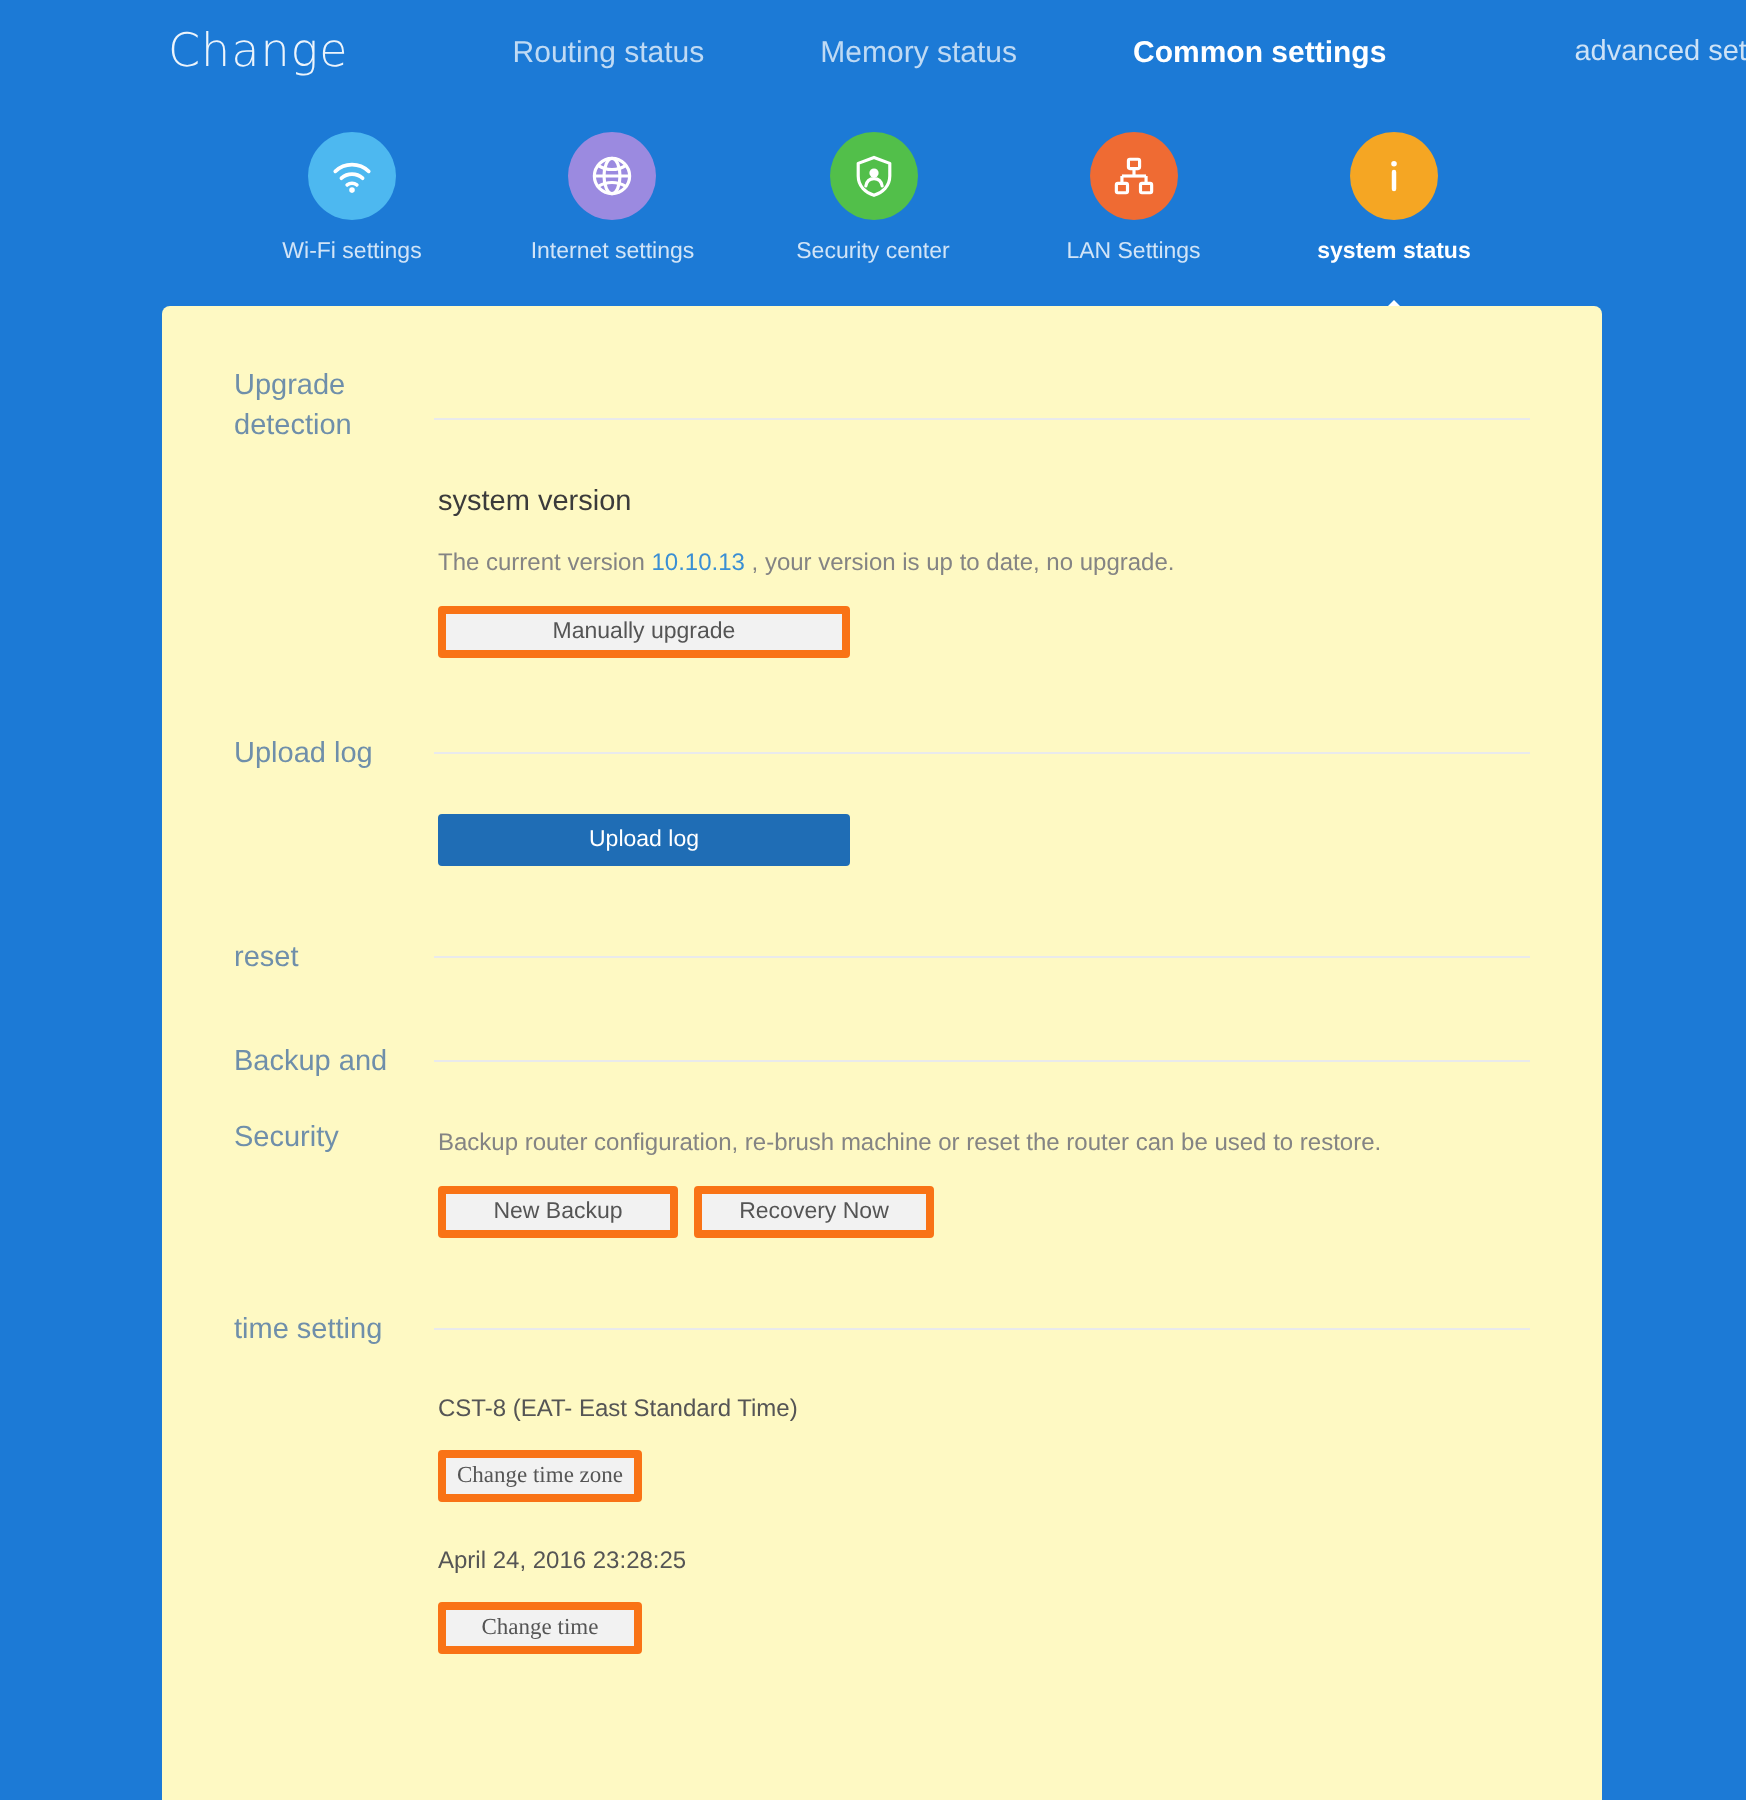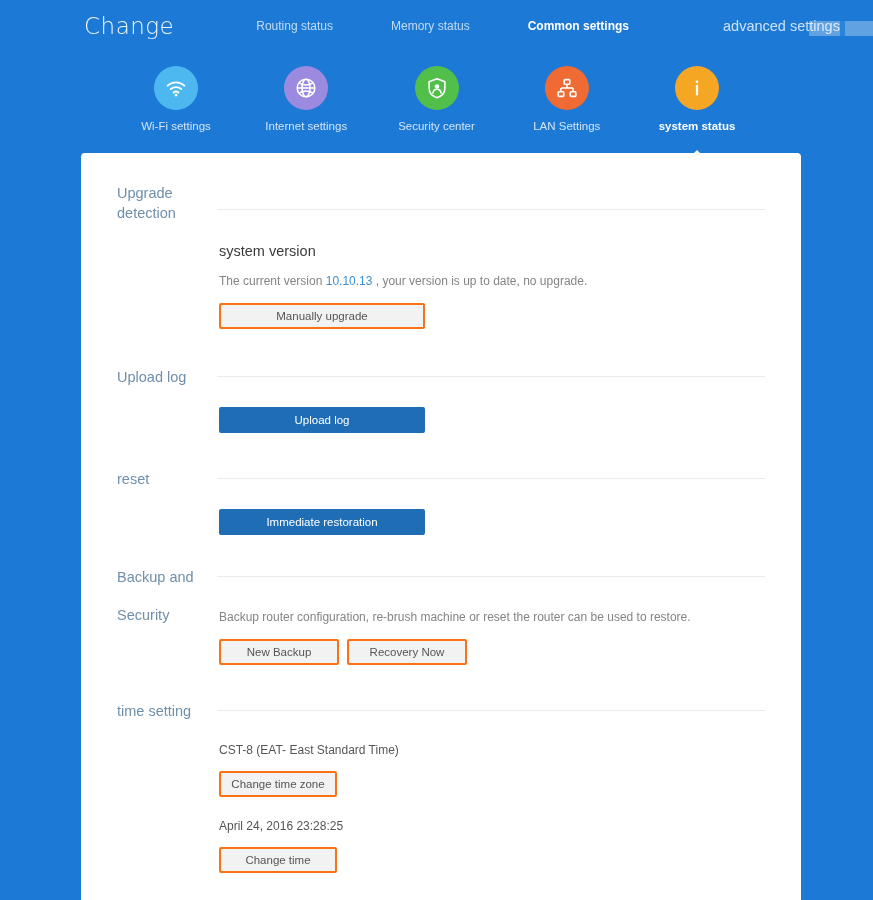--- a/index.html
+++ b/index.html
@@ -34,21 +34,21 @@
     white-space: nowrap;
   }
   .nav-links {
     display: flex;
     align-items: center;
     margin-left: 82px;
     gap: 0;
   }
   .nav-link {
     color: rgba(255,255,255,0.72);
-    font-size: 12px;
+    font-size: 15px;
     white-space: nowrap;
     cursor: pointer;
     margin-right: 58px;
   }
   .nav-link.active {
     color: #ffffff;
     font-weight: bold;
   }
   .nav-right {
     display: flex;
@@ -134,21 +134,21 @@
     border-bottom: 11px solid #ffffff;
   }
 
   
   .card {
     position: absolute;
     left: 81px;
     top: 153px;
     width: 720px;
     min-height: 747px;
-    background: #ffffff;
+    background: #fef9c3;
     border-radius: 4px 4px 0 0;
     padding: 0 36px;
   }
 
   .section {
     display: flex;
     align-items: flex-start;
   }
   .sec-title {
     width: 100px;
@@ -185,35 +185,35 @@
   .btn {
     display: inline-flex;
     align-items: center;
     justify-content: center;
     height: 26px;
     font-size: 11.5px;
     border-radius: 2px;
     cursor: pointer;
     white-space: nowrap;
     font-family: "Liberation Sans", sans-serif;
-    border: 2px solid #f97316;
+    border: 4px solid #f97316;
     background: #f2f2f2;
     color: #555555;
     padding: 0 14px;
   }
   .btn.primary {
     background: #1f6db5;
     border-color: #1f6db5;
     color: #ffffff;
     width: 206px;
     padding: 0;
   }
   .btn.w-fixed { width: 206px; padding: 0; }
   .btn.w-small { width: 120px; padding: 0; }
-  .btn.w-time { width: 118px; padding: 0; }
+  .btn.w-time { width: 102px; padding: 0; font-family: Liberation Serif, serif; }
 
   .mt14 { margin-top: 14px; }
   .mt20 { margin-top: 20px; }
   .row-btns { display: flex; gap: 8px; margin-top: 14px; }
   .tz-text { font-size: 12px; color: #555555; margin-top: 22px; }
   .dt-text { font-size: 12px; color: #555555; margin-top: 22px; }
 </style>
 </head>
 <body>
 
@@ -335,23 +335,20 @@
   <div class="body-inner">
     <div class="btn primary mt20">Upload log</div>
   </div>
 
   <div class="section" style="margin-top:36px">
     <div class="sec-title" style="padding-top:0">reset</div>
     <div class="sec-body">
       <div class="rule" style="margin-top:9px"></div>
     </div>
   </div>
-  <div class="body-inner">
-    <div class="btn primary mt20">Immediate restoration</div>
-  </div>
 
   <div class="section" style="margin-top:32px">
     <div class="sec-title" style="padding-top:0">Backup and</div>
     <div class="sec-body">
       <div class="rule" style="margin-top:9px"></div>
     </div>
   </div>
   <div class="section" style="margin-top:0">
     <div class="sec-title" style="padding-top:18px">Security</div>
     <div class="sec-body">

